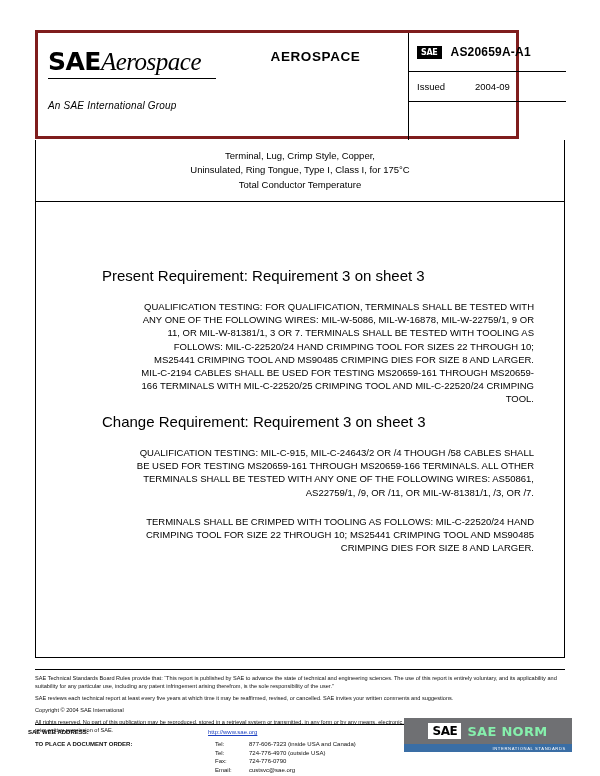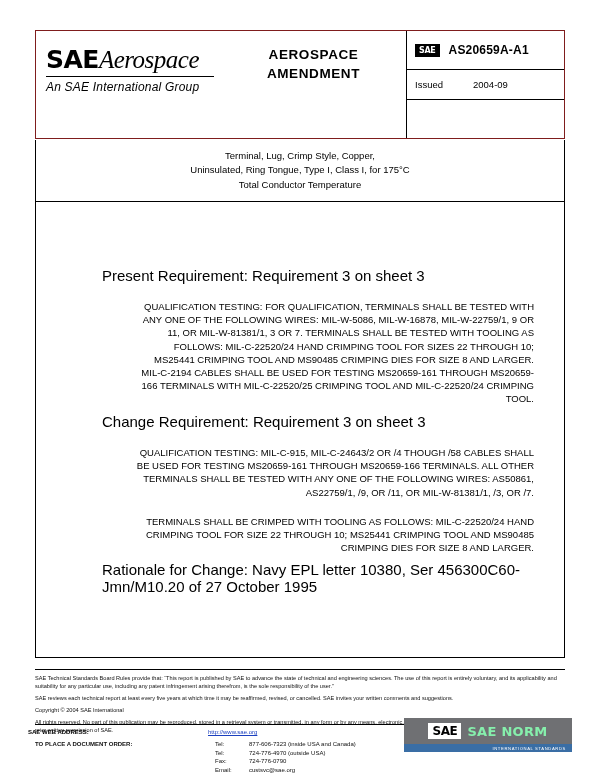--- a/index.html
+++ b/index.html
@@ -24,23 +24,23 @@
     width: 544px;
     height: 728px;
     background: #ffffff;
   }
 
   
   .hdr {
     position: absolute;
     left: 7px;
     top: 6px;
-    width: 530px;
+    width: 484px;
     height: 109px;
-    border: 1px solid #7f1d1d;
+    border: 3px solid #7f1d1d;
     box-sizing: border-box;
   }
   .hdr-left {
     position: absolute;
     left: 0; top: 0;
     width: 371px; height: 107px;
     box-sizing: border-box;
     border-right: 1px solid #000;
   }
   .sae-logo-wrap {
@@ -64,22 +64,22 @@
     font-style: italic;
     font-size: 25px;
   }
   .sae-rule {
     margin-top: 4px;
     width: 168px;
     height: 1px;
     background: #000;
   }
   .sae-sub {
-    margin-top: 3px;
-    font-size: 12px;
+    margin-top: 21px;
+    font-size: 10px;
     font-style: italic;
     color: #000;
     letter-spacing: .2px;
   }
   .hdr-title {
     position: absolute;
     left: 190px;
     top: 14px;
     width: 175px;
     text-align: center;
@@ -323,21 +323,20 @@
         <div class="sae-logo-wrap">
           <div class="sae-logo">
             <span>SAE</span><span class="aero">Aerospace</span>
           </div>
           <div class="sae-rule"></div>
           <div class="sae-sub">An SAE International Group</div>
         </div>
 
         <div class="hdr-title">
           <div>AEROSPACE</div>
-          <div>AMENDMENT</div>
         </div>
       </div>
 
       <div class="hdr-right">
         <div class="doc-id-row">
           <span class="mini-sae">SAE</span>
           <span class="doc-id">AS20659A-A1</span>
         </div>
         <div class="issued-row">
           <span class="issued-label">Issued</span>
@@ -360,23 +359,20 @@
         <div class="sec-head">Present Requirement: Requirement 3 on sheet 3</div>
         <div class="para">QUALIFICATION TESTING: FOR QUALIFICATION, TERMINALS SHALL BE TESTED WITH ANY ONE OF THE FOLLOWING WIRES: MIL-W-5086, MIL-W-16878, MIL-W-22759/1, 9 OR 11, OR MIL-W-81381/1, 3 OR 7. TERMINALS SHALL BE TESTED WITH TOOLING AS FOLLOWS: MIL-C-22520/24 HAND CRIMPING TOOL FOR SIZES 22 THROUGH 10; MS25441 CRIMPING TOOL AND MS90485 CRIMPING DIES FOR SIZE 8 AND LARGER. MIL-C-2194 CABLES SHALL BE USED FOR TESTING MS20659-161 THROUGH MS20659-166 TERMINALS WITH MIL-C-22520/25 CRIMPING TOOL AND MIL-C-22520/24 CRIMPING TOOL.</div>
       </div>
 
       <div class="sec sec-b">
         <div class="sec-head">Change Requirement: Requirement 3 on sheet 3</div>
         <div class="para">QUALIFICATION TESTING: MIL-C-915, MIL-C-24643/2 OR /4 THOUGH /58 CABLES SHALL BE USED FOR TESTING MS20659-161 THROUGH MS20659-166 TERMINALS. ALL OTHER TERMINALS SHALL BE TESTED WITH ANY ONE OF THE FOLLOWING WIRES: AS50861, AS22759/1, /9, OR /11, OR MIL-W-81381/1, /3, OR /7.</div>
         <div class="para para2">TERMINALS SHALL BE CRIMPED WITH TOOLING AS FOLLOWS: MIL-C-22520/24 HAND CRIMPING TOOL FOR SIZE 22 THROUGH 10; MS25441 CRIMPING TOOL AND MS90485 CRIMPING DIES FOR SIZE 8 AND LARGER.</div>
       </div>
 
-      <div class="sec sec-c">
-        <div class="sec-head">Rationale for Change: Navy EPL letter 10380, Ser 456300C60-Jmn/M10.20 of 27 October 1995</div>
-      </div>
     </div>
 
     <div class="footer">
       <div class="rule"></div>
       <p>SAE Technical Standards Board Rules provide that: “This report is published by SAE to advance the state of technical and engineering sciences.  The use of this report is entirely voluntary, and its applicability and suitability for any particular use, including any patent infringement arising therefrom, is the sole responsibility of the user.”</p>
       <p>SAE reviews each technical report at least every five years at which time it may be reaffirmed, revised, or cancelled.  SAE invites your written comments and suggestions.</p>
       <p>Copyright © 2004 SAE International</p>
       <p>All rights reserved.  No part of this publication may be reproduced, stored in a retrieval system or transmitted, in any form or by any means, electronic, mechanical, photocopying, recording, or otherwise, without the prior written permission of SAE.</p>
 
       <div class="order-block">

